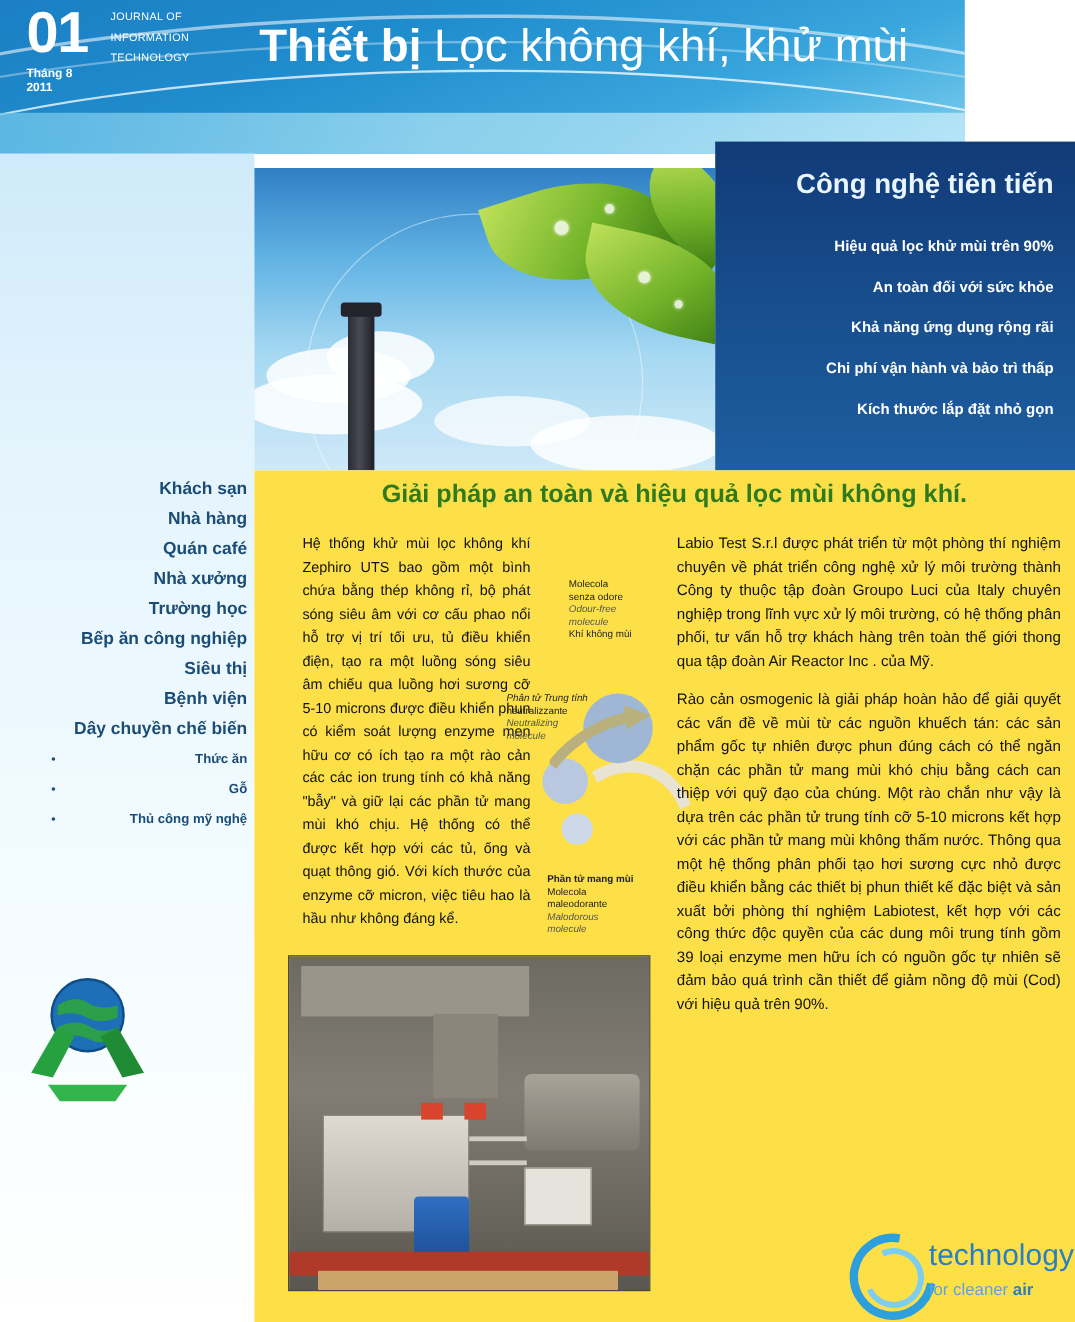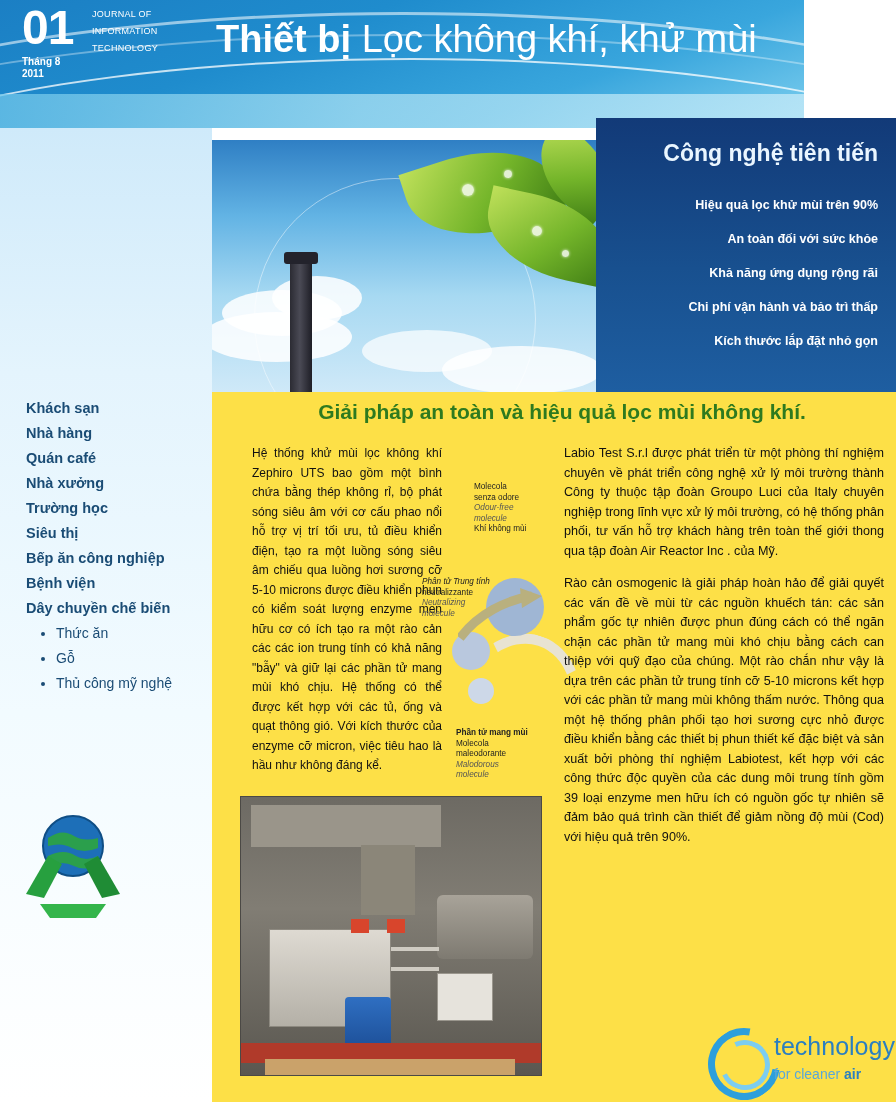--- a/index.html
+++ b/index.html
@@ -48,32 +48,33 @@
     position:absolute;left:216px;top:16px;
     font-size:38px;color:#ffffff;line-height:46px;white-space:nowrap;
   }
   .main-title b{font-weight:bold;}
   .main-title span{font-weight:normal;}
 
   
   .sidebar{
     position:absolute;left:0;top:128px;width:212px;height:974px;
     background:linear-gradient(180deg,#cfeafa 0%,#e4f4fd 25%,#f2fbff 60%,#ffffff 100%);
+    text-align:right;
   }
   .sidebar-list{
     position:absolute;left:26px;top:268px;width:180px;
   }
   .sb-item{
     font-size:14.5px;font-weight:bold;color:#1a4c75;line-height:25px;
   }
   .sb-sub{
     list-style:disc;margin:0;padding-left:30px;
   }
   .sb-sub li{
-    font-size:14px;font-weight:normal;color:#1a4c75;line-height:25px;
+    font-size:11px;font-weight:bold;color:#1a4c75;line-height:25px;
   }
   .recycle-logo{
     position:absolute;left:18px;top:670px;width:110px;height:120px;
   }
 
   
   .hero-photo{
     position:absolute;left:212px;top:140px;width:384px;height:252px;
     overflow:hidden;
     background:linear-gradient(180deg,#2f7fc4 0%,#62b3e4 30%,#a7d9f2 62%,#cfe9f8 100%);
@@ -256,22 +257,22 @@
     </div>
   </div>
 
   <div class="sidebar">
     <div class="sidebar-list">
       <div class="sb-item">Khách sạn</div>
       <div class="sb-item">Nhà hàng</div>
       <div class="sb-item">Quán café</div>
       <div class="sb-item">Nhà xưởng</div>
       <div class="sb-item">Trường học</div>
+      <div class="sb-item">Bếp ăn công nghiệp</div>
       <div class="sb-item">Siêu thị</div>
-      <div class="sb-item">Bếp ăn công nghiệp</div>
       <div class="sb-item">Bệnh viện</div>
       <div class="sb-item">Dây chuyền chế biến</div>
       <ul class="sb-sub">
         <li>Thức ăn</li>
         <li>Gỗ</li>
         <li>Thủ công mỹ nghệ</li>
       </ul>
     </div>
 
     <div class="recycle-logo">

